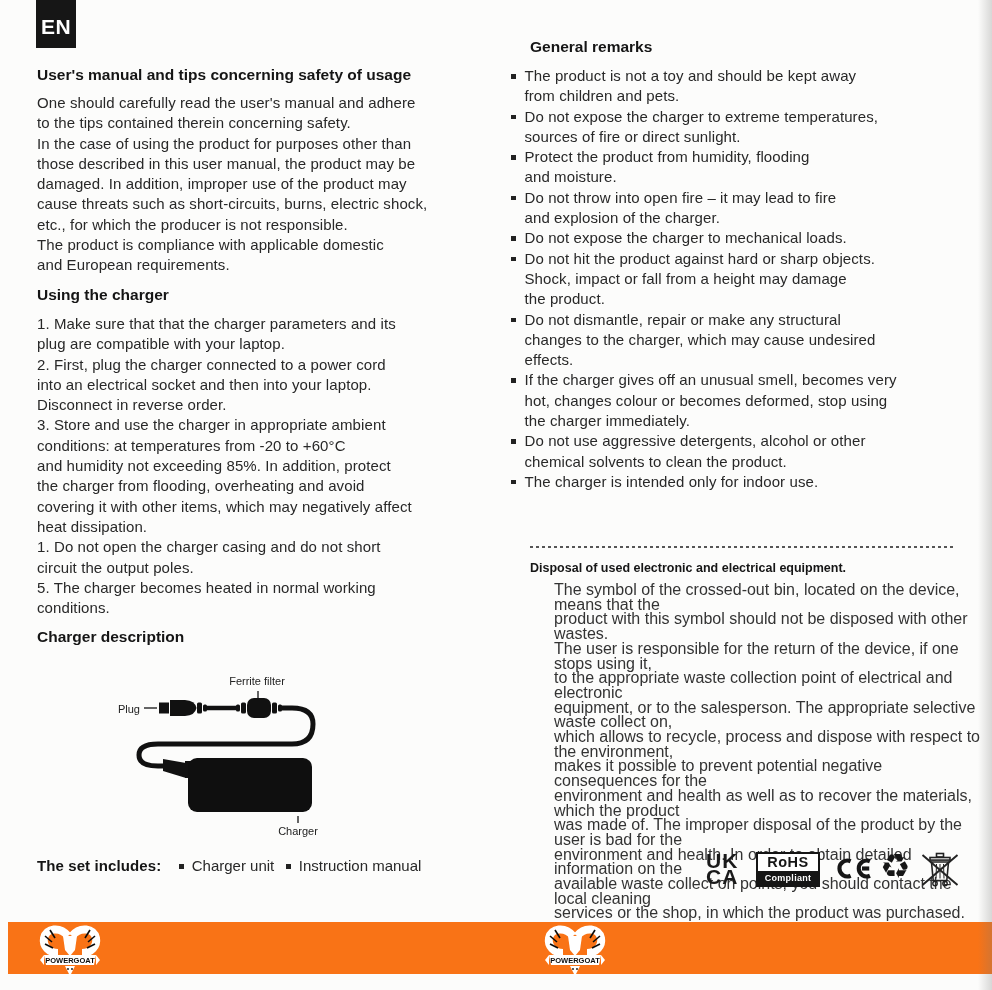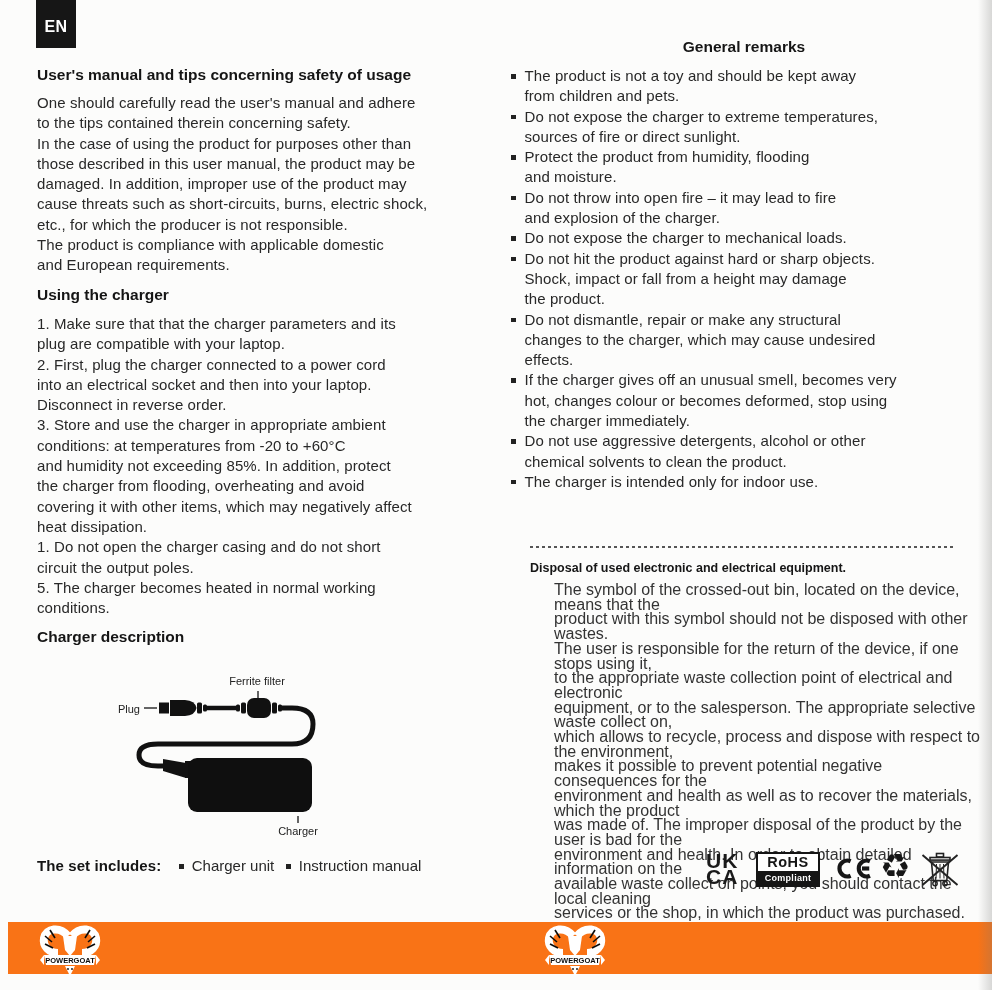--- a/index.html
+++ b/index.html
@@ -13,38 +13,38 @@
     position:relative;width:992px;height:990px;
     background:#fcfcfb;overflow:hidden;color:#2b2b2b;
   }
   .scan-edge{
     position:absolute;right:0;top:0;width:14px;height:990px;
     background:linear-gradient(to right, rgba(0,0,0,0), rgba(120,120,118,0.28));
     pointer-events:none;
   }
   .en-badge{
     position:absolute;left:36px;top:0;width:40px;height:48px;
-    background:#161616;color:#fff;font-weight:bold;font-size:16px;
+    background:#161616;color:#fff;font-weight:bold;font-size:21px;
     display:flex;align-items:center;justify-content:center;
     padding-top:6px;box-sizing:border-box;letter-spacing:.5px;
   }
   .h{
     position:absolute;font-weight:bold;color:#151515;
     font-size:15.5px;line-height:18px;white-space:nowrap;
   }
   .body-text{
     position:absolute;font-size:15px;line-height:20.3px;
     white-space:pre-line;color:#282828;letter-spacing:.1px;
   }
   
   .lc{left:37px;width:468px;}
   .list-block{position:absolute;left:37px;width:470px;}
   .list-block .num-item{font-size:15px;line-height:20.3px;white-space:pre-line;color:#282828;letter-spacing:.1px;}
   
-  .rc{left:530px;width:428px;text-align:center;}
+  .rc{left:530px;width:428px;}
   .bullets{position:absolute;left:510px;top:66px;width:430px;}
   .bullet-row{display:flex;align-items:flex-start;}
   .sq{
     flex:0 0 auto;width:4.5px;height:4.5px;background:#222;
     margin:8px 9px 0 1px;
   }
   .bt{font-size:15px;line-height:20.3px;white-space:pre-line;color:#282828;letter-spacing:.1px;}
   .dashed-sep{
     position:absolute;left:530px;top:546px;width:426px;height:2px;
     background:repeating-linear-gradient(to right,#555 0,#555 3px,transparent 3px,transparent 6px);

